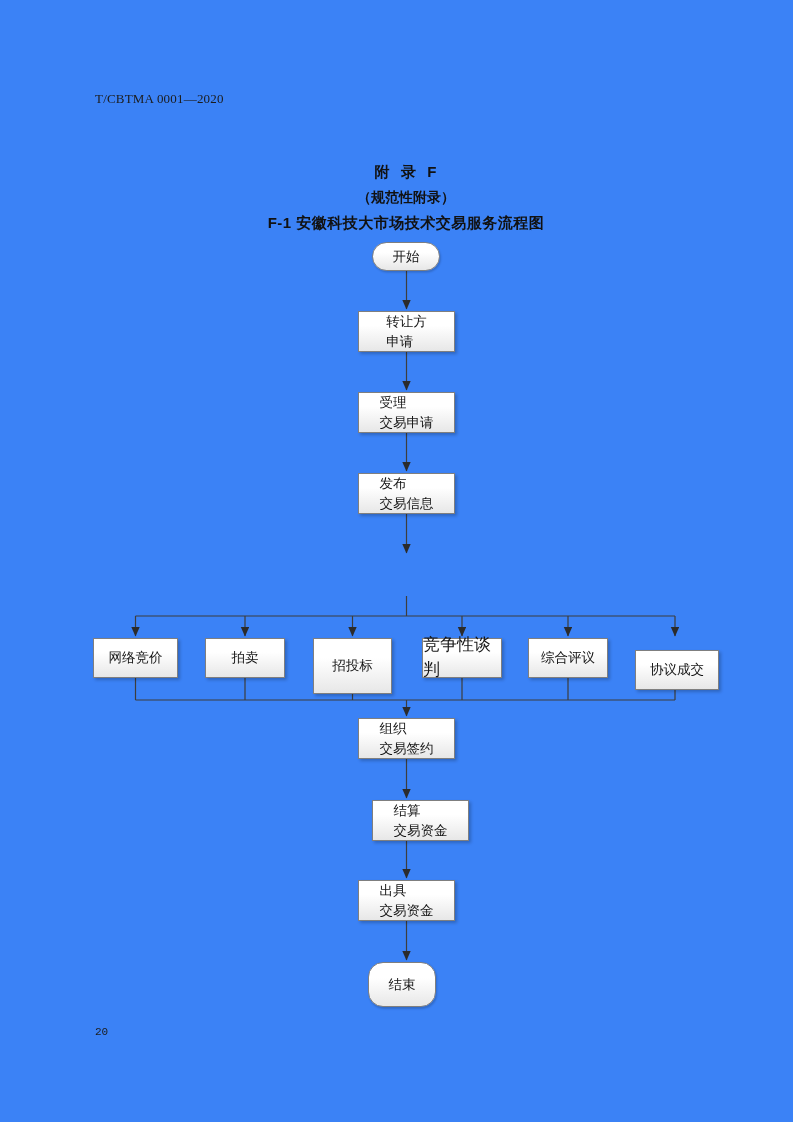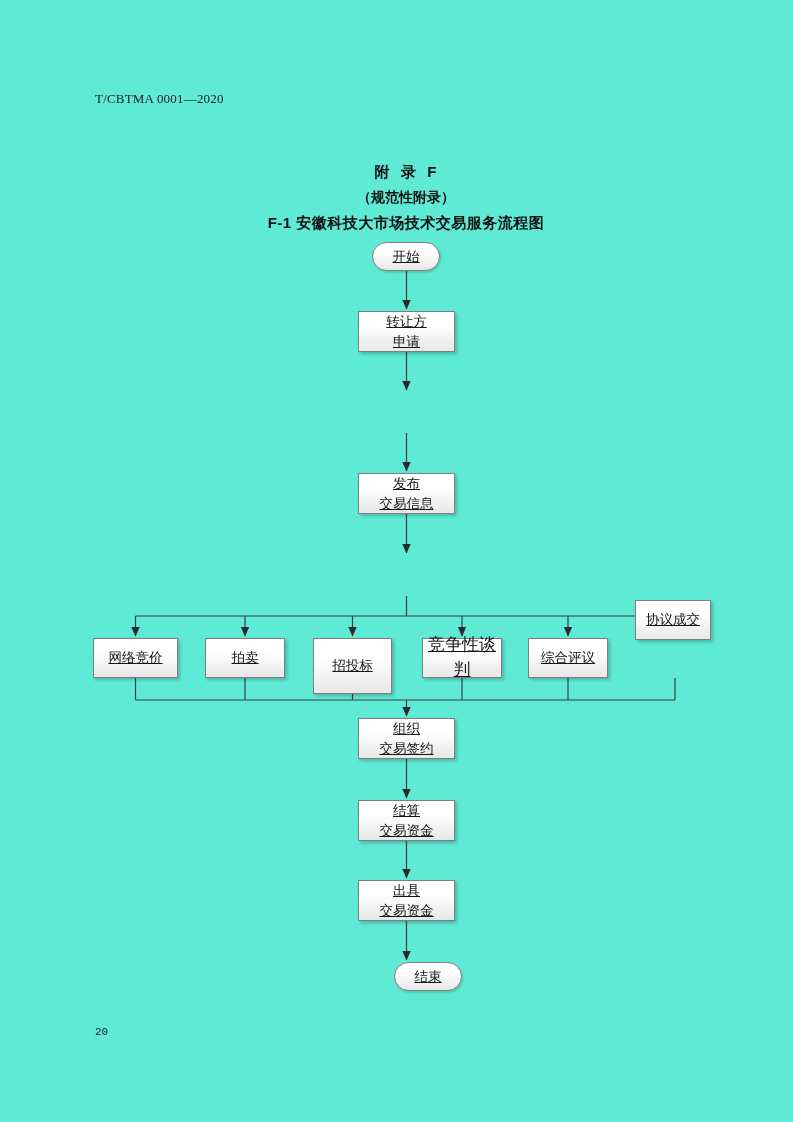--- a/index.html
+++ b/index.html
@@ -1,45 +1,44 @@
 <!DOCTYPE html>
 <html><head>
 <meta charset="utf-8">
 <style>
   html,body{margin:0;padding:0;}
   body{
     width:793px;height:1122px;background:#ffffff;position:relative;
     font-family:"Liberation Sans","DejaVu Sans",sans-serif;
     -webkit-font-smoothing:antialiased;
   }
-  .page{position:absolute;left:0;top:0;width:793px;height:1122px;background:#5eead4;overflow:hidden;}
+  .page{position:absolute;left:0;top:0;width:793px;height:1122px;background:#3b82f6;overflow:hidden;}
 
   .doc-header{
     position:absolute;left:95px;top:91px;
     font-family:"Liberation Serif","DejaVu Serif",serif;
     font-size:13px;color:#1c1c1c;letter-spacing:.2px;
   }
   .page-number{
     position:absolute;left:95px;top:1026px;
     font-family:Liberation Mono, monospace;
     font-size:11px;color:#1c1c1c;
   }
 
   .title-block{position:absolute;left:13px;top:163px;width:786px;text-align:center;color:#111;}
   .title-line1{font-size:15px;font-weight:bold;white-space:pre;letter-spacing:1px;}
   .title-line2{font-size:14px;font-weight:bold;margin-top:7px;}
   .title-line3{font-size:15px;font-weight:bold;margin-top:7px;letter-spacing:.5px;}
 
   .node{
     position:absolute;display:flex;align-items:center;justify-content:center;
-    text-align:center;font-size:13.5px;line-height:1.45;color:#151515;
+    font-size:13.5px;line-height:1.45;color:#151515;
     white-space:pre-line;box-sizing:border-box;
     border:1px solid #7f7f7f;
     background:linear-gradient(to bottom,#ffffff 35%,#e7e7e7 100%);
-    text-decoration:underline;
   }
   .box{box-shadow:2px 2px 3px rgba(0,0,0,0.22);}
   .terminal{border-radius:15px;box-shadow:1px 1.5px 2px rgba(0,0,0,0.18);}
 
   svg.connectors{position:absolute;left:0;top:0;pointer-events:none;}
 </style>
 </head>
 <body>
 
 <div class="page">
@@ -87,43 +86,45 @@
       <line x1="135.5" y1="700" x2="675" y2="700"></line>
       <line x1="406.5" y1="700" x2="406.5" y2="716" marker-end="url(#arrow)"></line>
     </g>
   </svg>
 
   <div class="node terminal" style="left:372px;top:242px;width:68px;height:29px">开始</div>
 
   <div class="node box" style="left:358px;top:311px;width:97px;height:41px">转让方
 申请</div>
 
+  <div class="node box" style="left:358px;top:392px;width:97px;height:41px">受理
+交易申请</div>
 
   <div class="node box" style="left:358px;top:473px;width:97px;height:41px">发布
 交易信息</div>
 
 
   <div class="node box" style="left:93px;top:638px;width:85px;height:40px">网络竞价</div>
 
   <div class="node box" style="left:205px;top:638px;width:80px;height:40px">拍卖</div>
 
   <div class="node box" style="left:313px;top:638px;width:79px;height:56px">招投标</div>
 
   <div class="node box" style="left:422px;top:638px;width:80px;height:40px;font-size:17px">竞争性谈判</div>
 
   <div class="node box" style="left:528px;top:638px;width:80px;height:40px">综合评议</div>
 
-  <div class="node box" style="left:635px;top:600px;width:76px;height:40px">协议成交</div>
+  <div class="node box" style="left:635px;top:650px;width:84px;height:40px">协议成交</div>
 
   <div class="node box" style="left:358px;top:718px;width:97px;height:41px">组织
 交易签约</div>
 
-  <div class="node box" style="left:358px;top:800px;width:97px;height:41px">结算
+  <div class="node box" style="left:372px;top:800px;width:97px;height:41px">结算
 交易资金</div>
 
   <div class="node box" style="left:358px;top:880px;width:97px;height:41px">出具
 交易资金</div>
 
-  <div class="node terminal" style="left:394px;top:962px;width:68px;height:29px">结束</div>
+  <div class="node terminal" style="left:368px;top:962px;width:68px;height:45px">结束</div>
 
   <div class="page-number">20</div>
 
 </div>
 
 </body></html>

